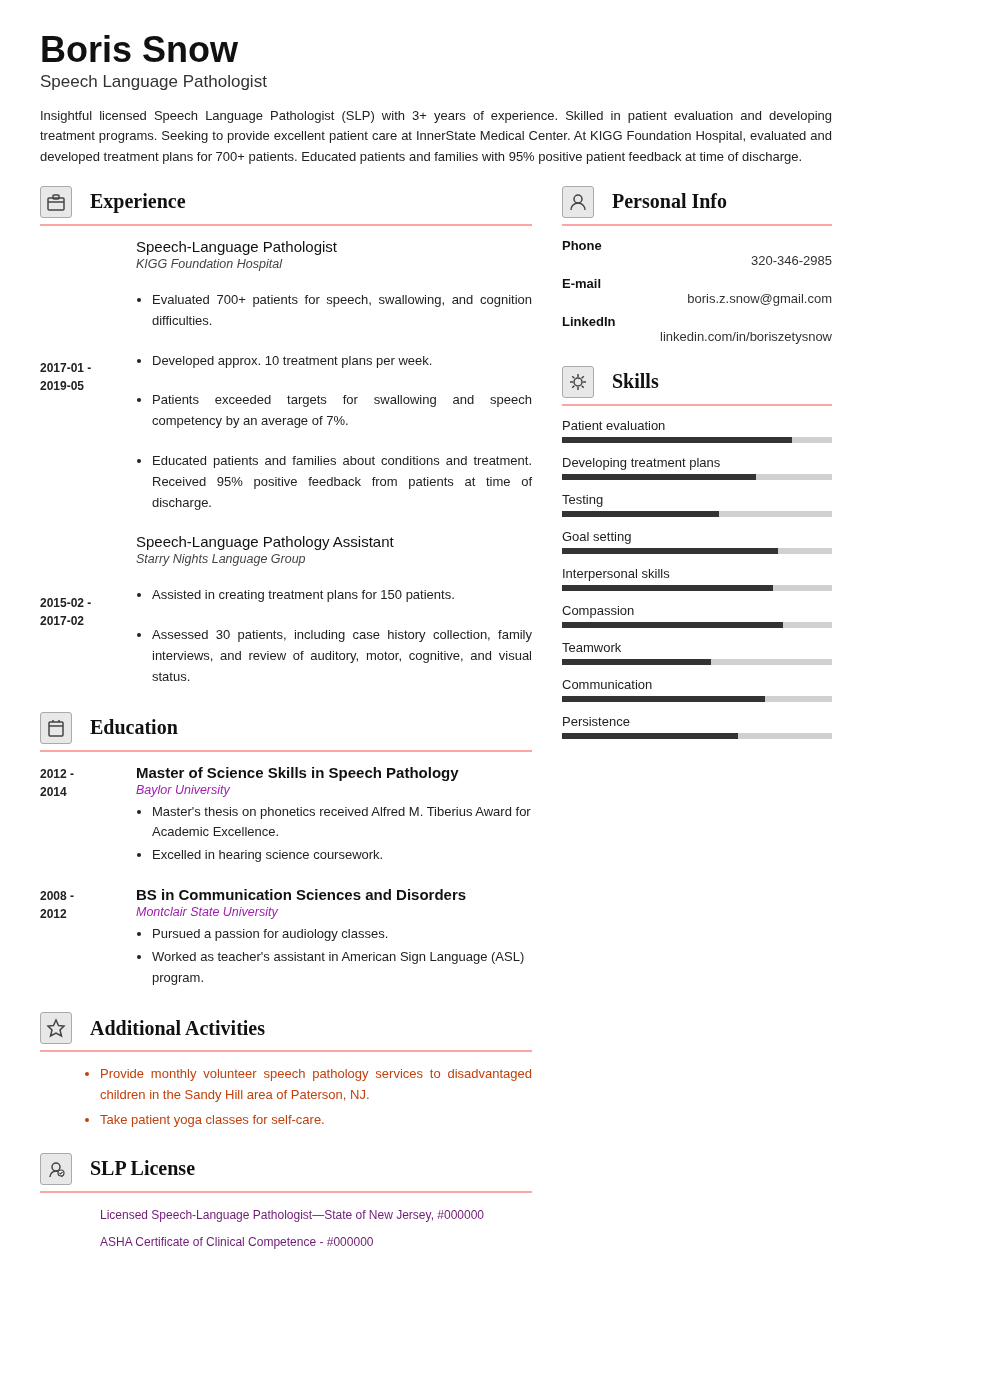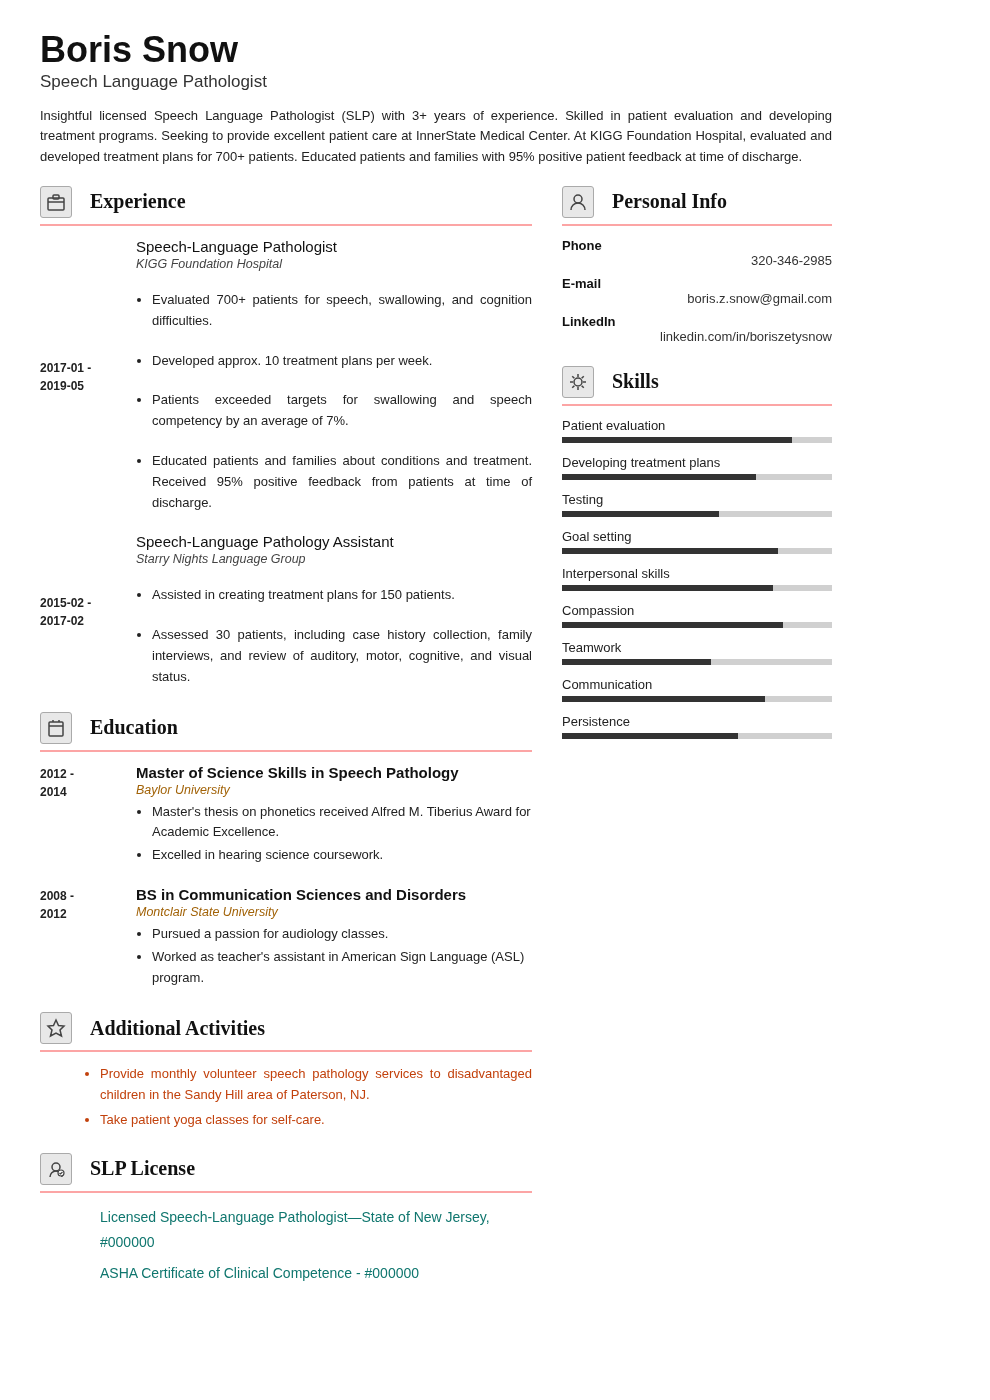--- a/index.html
+++ b/index.html
@@ -137,21 +137,21 @@
       flex: 1;
     }
     .edu-title {
       font-size: 15px;
       font-weight: 700;
       color: #111;
       margin-bottom: 2px;
     }
     .edu-school {
       font-style: italic;
-      color: #a16207;
+      color: #a21caf;
       font-size: 12.5px;
       margin-bottom: 5px;
     }
     .edu-bullets {
       padding-left: 16px;
       font-size: 13px;
       color: #222;
       line-height: 1.6;
     }
     .edu-bullets li {
@@ -162,22 +162,22 @@
       font-size: 13px;
       color: #c2410c;
       line-height: 1.6;
     }
     .activities-bullets li {
       text-align: justify;
       margin-bottom: 4px;
     }
     .license-list {
       padding-left: 60px;
-      font-size: 14px;
-      color: #0f766e;
+      font-size: 12px;
+      color: #701a75;
       line-height: 1.8;
     }
     
     .personal-info-block {
       margin-bottom: 8px;
     }
     .personal-info-label {
       font-weight: 700;
       font-size: 13px;
       color: #111;

